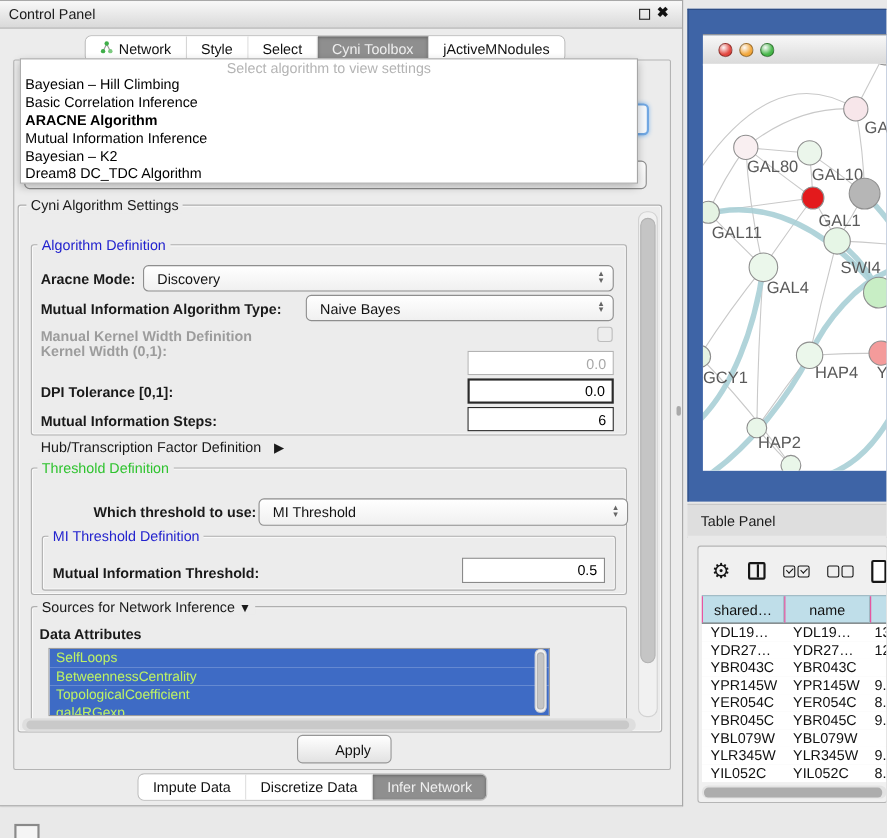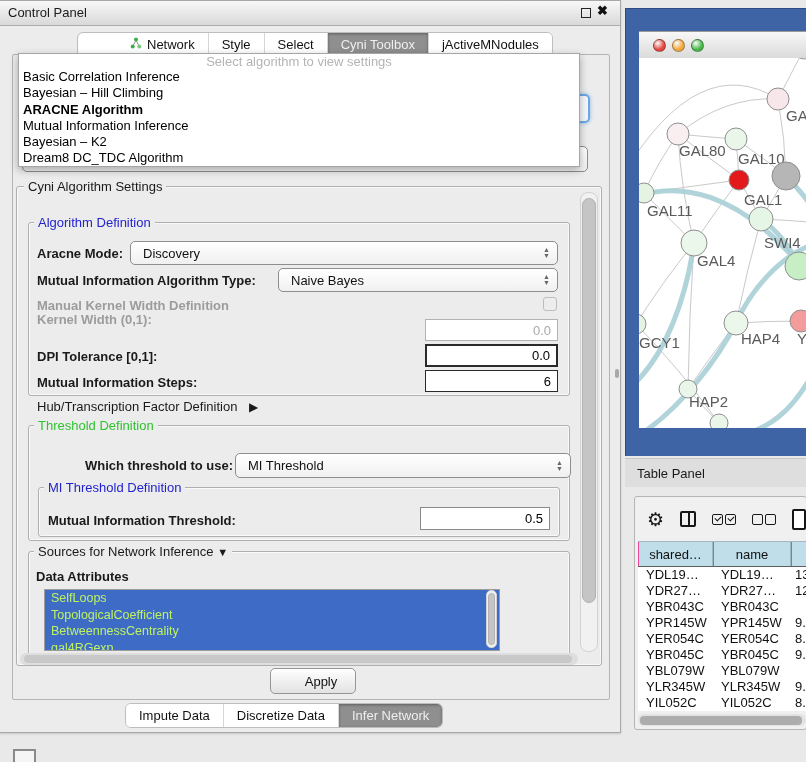--- a/index.html
+++ b/index.html
@@ -62,21 +62,21 @@
 
 <div id="root">
 
   <div class="abs panelwin" style="left:0;top:5;width:620px;height:731px;">
     <div class="titlebar abs" style="left:0;top:0;right:0;height:24px;">
       <span class="lbl abs" style="left:8px;top:4px;">Control Panel</span>
       <span class="abs" style="left:581px;top:7px;width:10px;height:10px;border:1.5px solid #222;box-sizing:border-box;"></span>
       <span class="abs" style="left:597px;top:2px;font-size:13px;font-weight:bold;color:#111;">✖</span>
     </div>
 
-    <div class="tabgroup abs" id="top-tabs" style="left:77px;top:31px;height:23px;padding-left:39px;">
+    <div class="tabgroup abs" id="top-tabs" style="left:77px;top:31px;height:23px;">
         <div class="tab">
           <span><svg width="12" height="12" viewBox="0 0 12 12">
               <line x1="3" y1="9" x2="6" y2="3" stroke="#999" stroke-width="1"></line>
               <line x1="6" y1="3" x2="9" y2="9" stroke="#999" stroke-width="1"></line>
               <circle cx="6" cy="2.5" r="2" fill="#3FAE49"></circle>
               <circle cx="2.7" cy="9.5" r="2" fill="#3FAE49"></circle>
               <circle cx="9.3" cy="9.5" r="2" fill="#7BC97F"></circle>
             </svg></span>
           <span>Network</span>
         </div>
@@ -99,22 +99,22 @@
     <div class="combo" style="left:420px;top:93px;width:170px;height:29px;border:2px solid #70A7E2;box-shadow:0 0 4px #8CBCEC;background:#F4F8FC;z-index:5;">
       <span class="arrows">▲<br>▼</span>
     </div>
     <div class="combo" style="left:22px;top:145px;width:566px;height:26px;z-index:5;color:#9A9A9A;">
       <span>galFiltered.sif default node</span>
       <span class="arrows">▲<br>▼</span>
     </div>
 
     <div class="popup abs" id="algo-popup" style="left:18px;top:52px;width:560px;height:112px;">
         <div class="prompt">Select algorithm to view settings</div>
+        <div class="item">Bayesian – Hill Climbing</div>
         <div class="item">Basic Correlation Inference</div>
-        <div class="item">Bayesian – Hill Climbing</div>
         <div class="item b">ARACNE Algorithm</div>
         <div class="item">Mutual Information Inference</div>
         <div class="item">Bayesian – K2</div>
         <div class="item">Dream8 DC_TDC Algorithm</div>
       </div>
 
     <div class="abs groupbox" style="left:16px;top:185px;width:584px;height:478px;"></div>
     <span class="gtitle lbl" style="left:24px;top:178px;">Cyni Algorithm Settings</span>
 
     <div class="abs groupbox" style="left:28px;top:221px;width:540px;height:172px;"></div>
@@ -173,22 +173,22 @@
 
     <div class="abs groupbox" style="left:28px;top:550px;width:540px;height:108px;"></div>
     <span class="gtitle lbl" style="left:34px;top:543px;">
       <span>Sources for Network Inference</span>
       <span style="font-size:11px;">▼</span>
     </span>
     <span class="lbl b abs" style="left:36px;top:568px;">Data Attributes</span>
 
     <div class="attr-list" id="attr-list" style="left:44px;top:588px;width:454px;height:60px;">
         <div class="attr-item">SelfLoops</div>
+        <div class="attr-item">BetweennessCentrality</div>
         <div class="attr-item">TopologicalCoefficient</div>
-        <div class="attr-item">BetweennessCentrality</div>
         <div class="attr-item">gal4RGexp</div>
       </div>
 
     <div class="vtrack" style="left:486px;top:589px;width:11px;height:58px;border-radius:5px;"></div>
     <div class="vthumb" style="left:488px;top:592px;width:7px;height:52px;border-radius:4px;"></div>
 
     <div class="vtrack" style="left:580px;top:191px;width:18px;height:460px;"></div>
     <div class="vthumb" style="left:582px;top:197px;width:14px;height:405px;"></div>
     <div class="htrack" style="left:20px;top:652px;width:558px;height:12px;"></div>
     <div class="hthumb" style="left:24px;top:654px;width:548px;height:8px;"></div>

